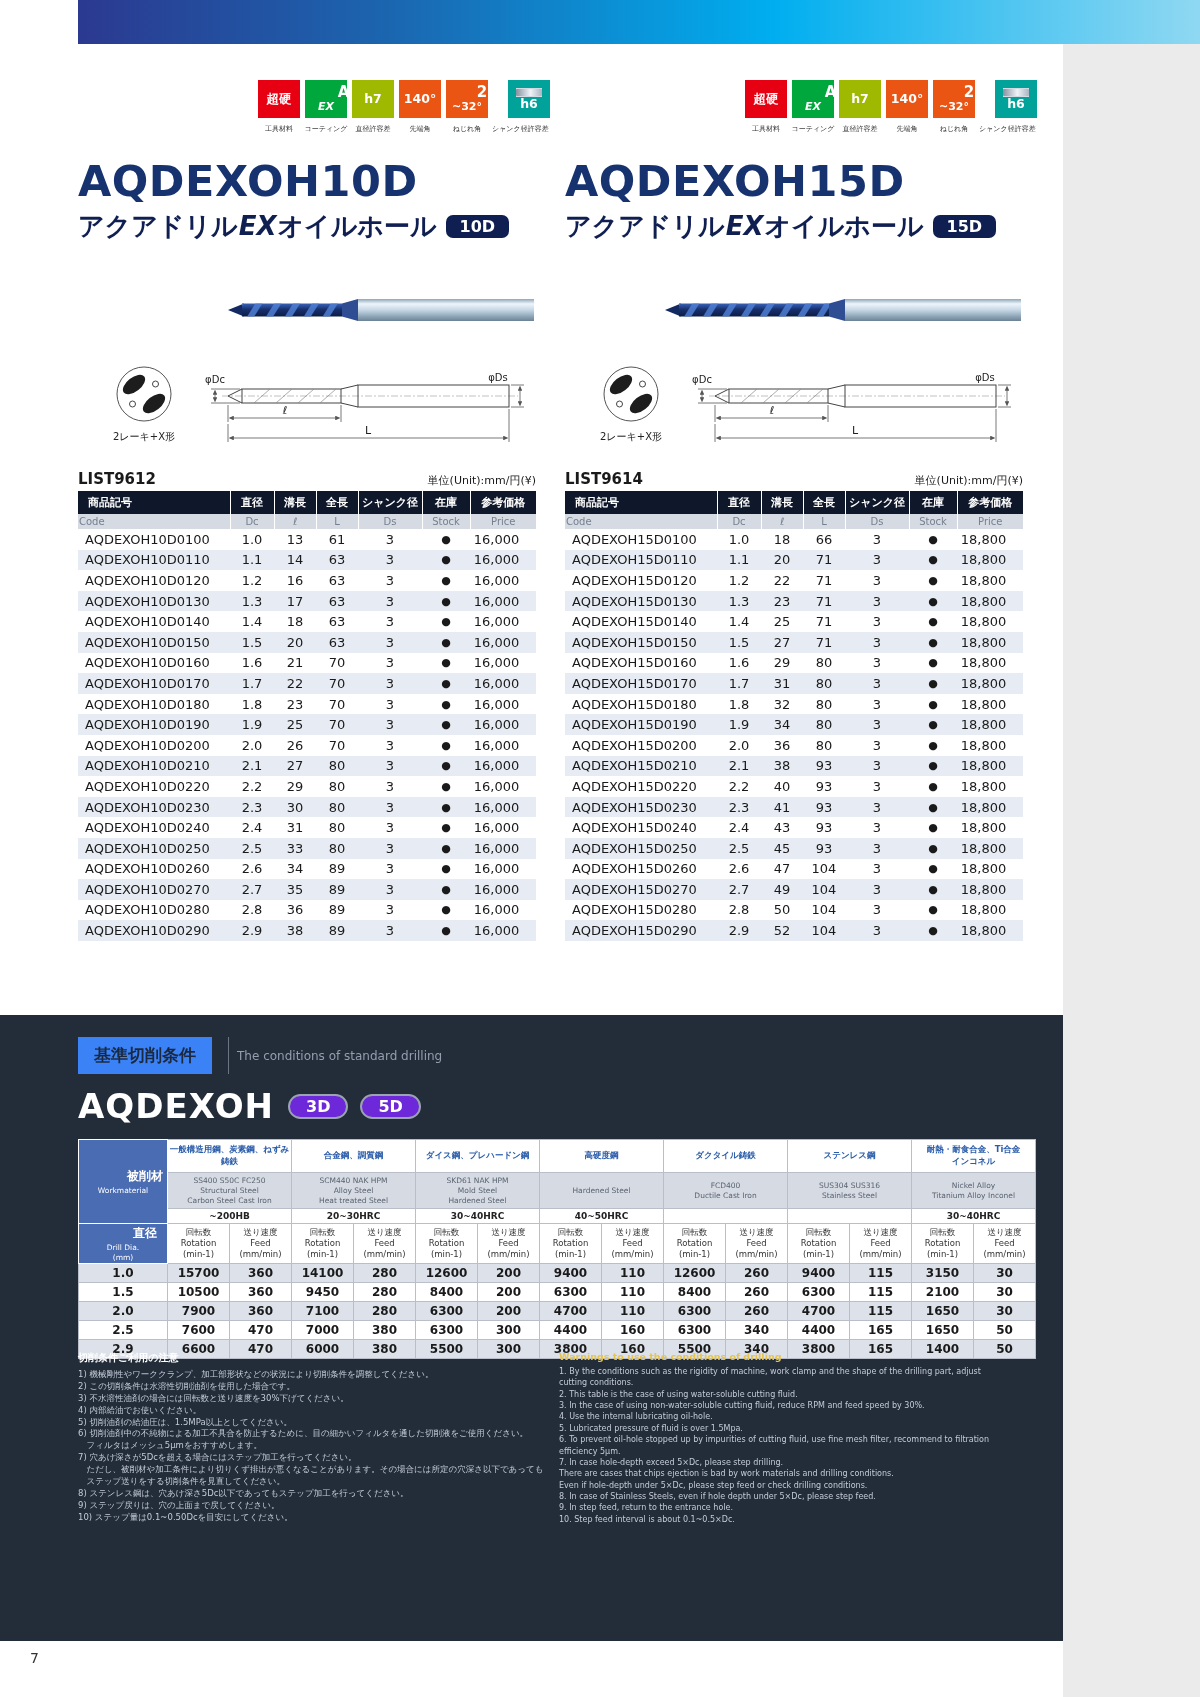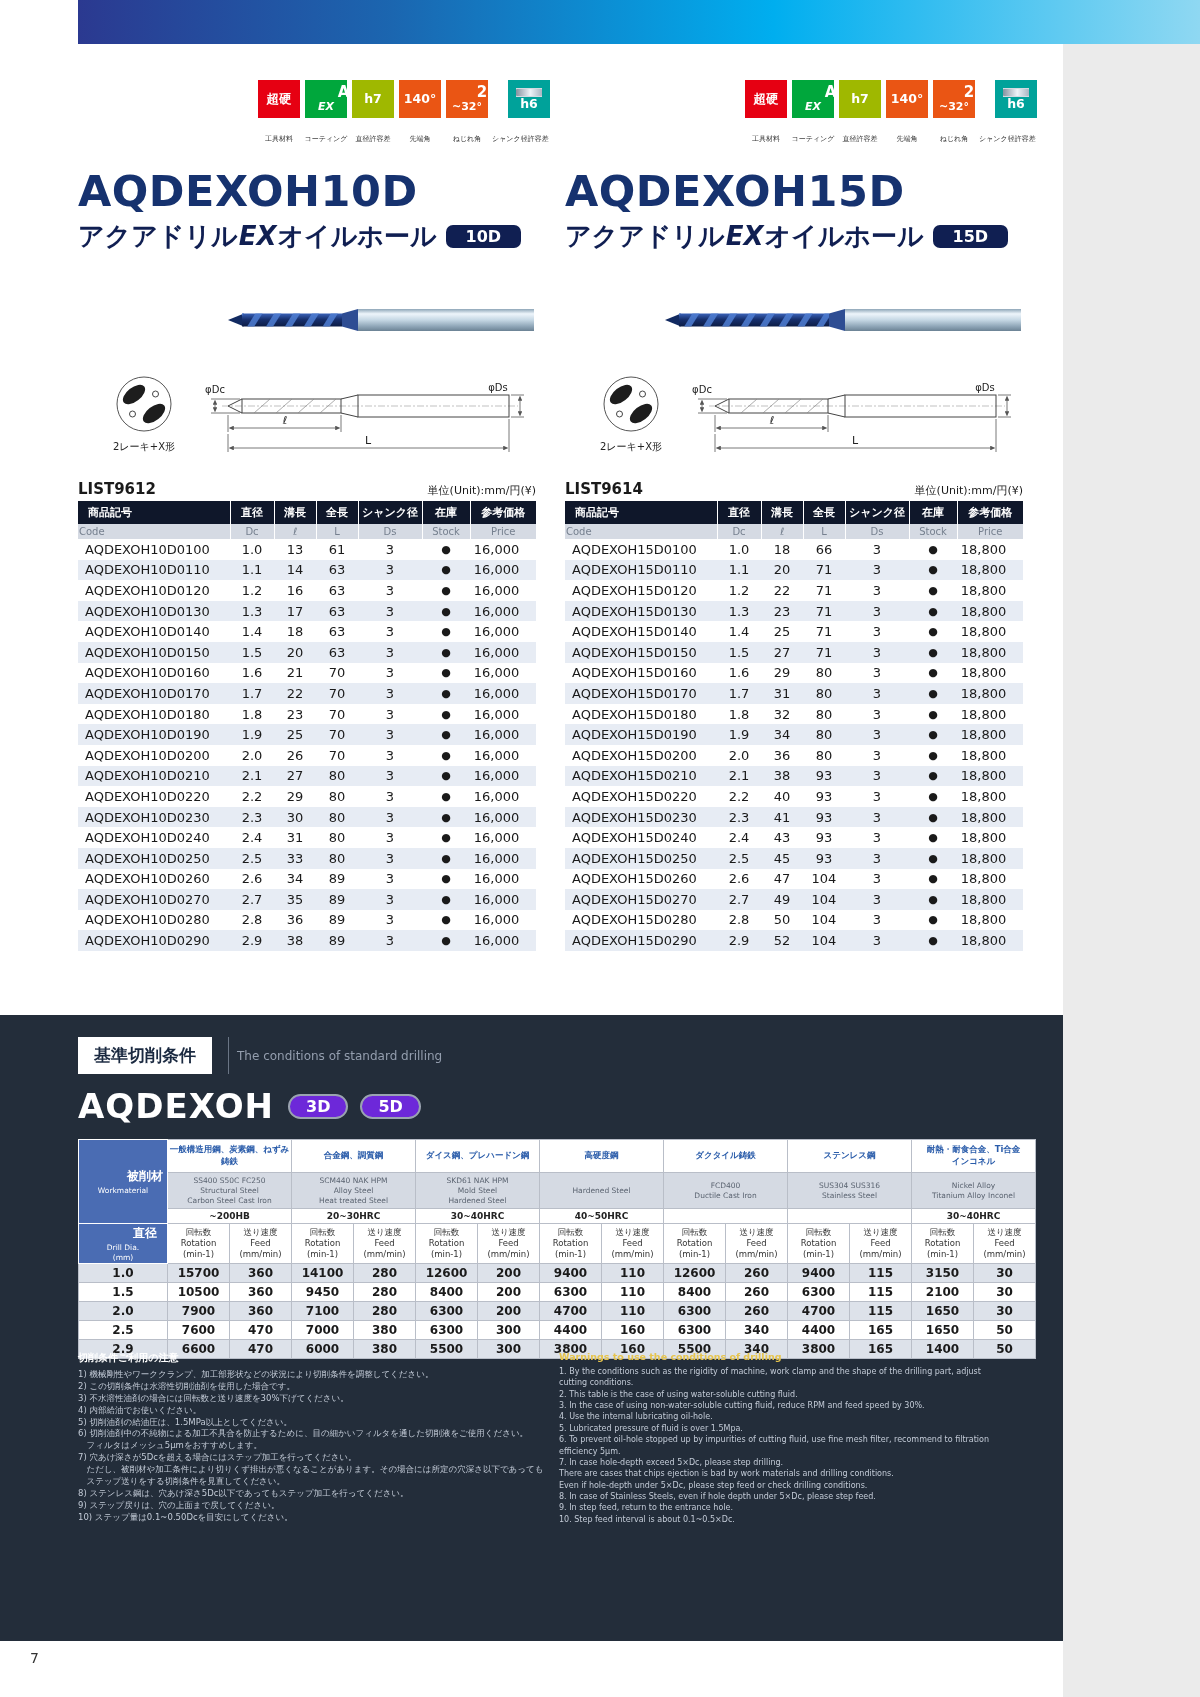--- a/index.html
+++ b/index.html
@@ -22,27 +22,27 @@
   .badge { width:42px; height:38px; margin:0 auto; color:#fff; font-weight:bold;
     display:flex; flex-direction:column; align-items:center; justify-content:center; line-height:1.05; overflow:hidden; }
   .badge .bl0 { font-size:12.5px; }
   .badge .bl1 { font-size:15px;margin-left:48px; }
   .badge .bl2 { font-size:11px; }
   .badge .bl2.it { font-style:italic; }
   .badge-shank { padding:8px; justify-content:stretch;margin-left:16px; }
   .shank-top { height:17px; width:100%; background:#d4dae1; display:flex; align-items:center; justify-content:center; }
   .shank-bar { width:28px; height:7px; background:linear-gradient(90deg,#86929f,#eef3f8 55%,#a9b5c1); border-radius:1px; }
   .shank-label { flex:1; display:flex; align-items:center; justify-content:center; font-size:12.5px; width:100%; }
-  .badge-caption { font-size:7px; color:#333; margin-top:16px; white-space:nowrap; }
+  .badge-caption { font-size:7px; color:#333; margin-top:6px; white-space:nowrap; }
 
   .product-title { margin-top:26px; font-size:43px; font-weight:800; color:#16326f; line-height:1.0; letter-spacing:0.5px; }
   .subtitle-row { margin-top:6px; display:flex; align-items:center; gap:9px; }
   .subtitle { font-size:26px; font-weight:800; color:#101f52; white-space:nowrap; }
   .subtitle .ex { font-style:italic; margin:0 1px; }
-  .size-badge { background:#101f52; color:#fff; font-weight:800; font-size:16px; padding:2px 20px; border-radius:7px; }
+  .size-badge { background:#101f52; color:#fff; font-weight:800; font-size:16px; padding:2px 14px; border-radius:7px; }
 
   .drill-wrap { margin-top:46px; height:40px; display:flex; justify-content:flex-end; }
   .diagram { margin-top:24px; height:106px; }
 
   .list-row { margin-top:10px; display:flex; justify-content:space-between; align-items:flex-end; }
   .list-no { font-size:15px; font-weight:bold; color:#1a1a1a; }
   .unit { font-size:11px; color:#1a1a1a; }
 
   .ptable { width:100%; border-collapse:collapse; table-layout:fixed; margin-top:3px; }
   .ptable th { background:#0f172a; color:#fff; font-size:11px; font-weight:bold; padding:4px 1px; border-left:1px solid #fff; text-align:center; }
@@ -51,21 +51,21 @@
   .ptable th.sub { background:#d5dae3; color:#76808f; font-weight:normal; font-size:10px; padding:2px 1px; }
   .ptable td { font-size:13px; color:#1a1a1a; text-align:center; padding:2.8px 1px; }
   .ptable tbody tr:nth-child(even) td { background:#e7ecf4; }
   .ptable td.code-cell { text-align:left; padding-left:7px; }
   .ptable td.price-cell { text-align:center; padding-right:14px; }
   .ptable td.stock-dot { font-size:11px; }
 
   
   .cond-section { position:absolute; left:0; top:1015px; width:1063px; height:626px; background:#232d3a; }
   .cond-header { position:absolute; left:78px; top:22px; display:flex; align-items:stretch; }
-  .cond-title-box { background:#ffffff; color:#1a2940; font-size:17px; font-weight:800; padding:7px 16px; }
+  .cond-title-box { background:#3b82f6; color:#1a2940; font-size:17px; font-weight:800; padding:7px 16px; }
   .cond-divider { width:1px; background:#6a7585; margin-left:16px; }
   .cond-subtitle { color:#949eae; font-size:12px; align-self:center; margin-left:8px; }
   .cond-product-row { position:absolute; left:78px; top:74px; display:flex; align-items:center; gap:14px; }
   .cond-product-title { color:#fff; font-size:34px; font-weight:800; letter-spacing:1px; line-height:1; }
   .cond-badge { background:#6d28d9; border:2px solid #9aa3b0; color:#fff; font-weight:800; font-size:16px; padding:1px 16px; border-radius:14px; }
   .cond-table-wrap { position:absolute; left:78px; top:124px; }
 
   .ctable { border-collapse:collapse; table-layout:fixed; width:957px; background:#fff; }
   .ctable th.blue { background:#4a6cb3; color:#fff; border:1px solid #fff; vertical-align:middle; }
   .ctable .wm-jp { font-size:12px; font-weight:bold;padding-left:44px; }

